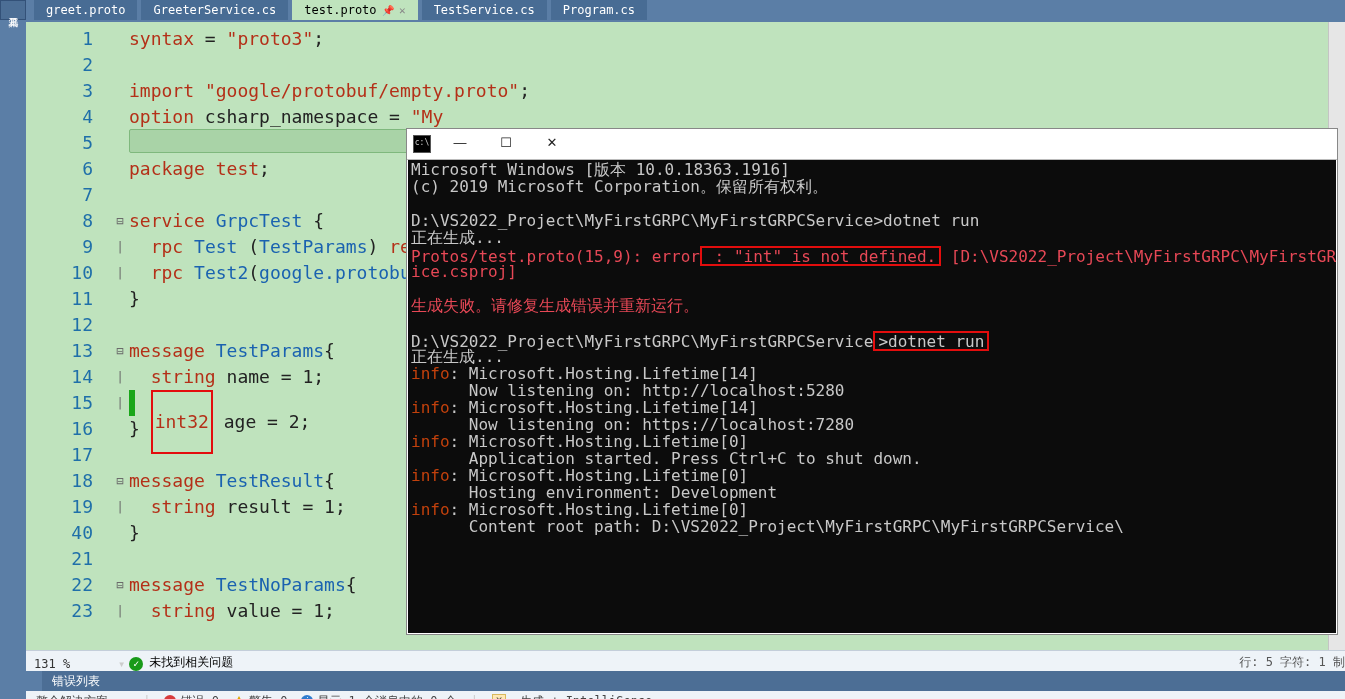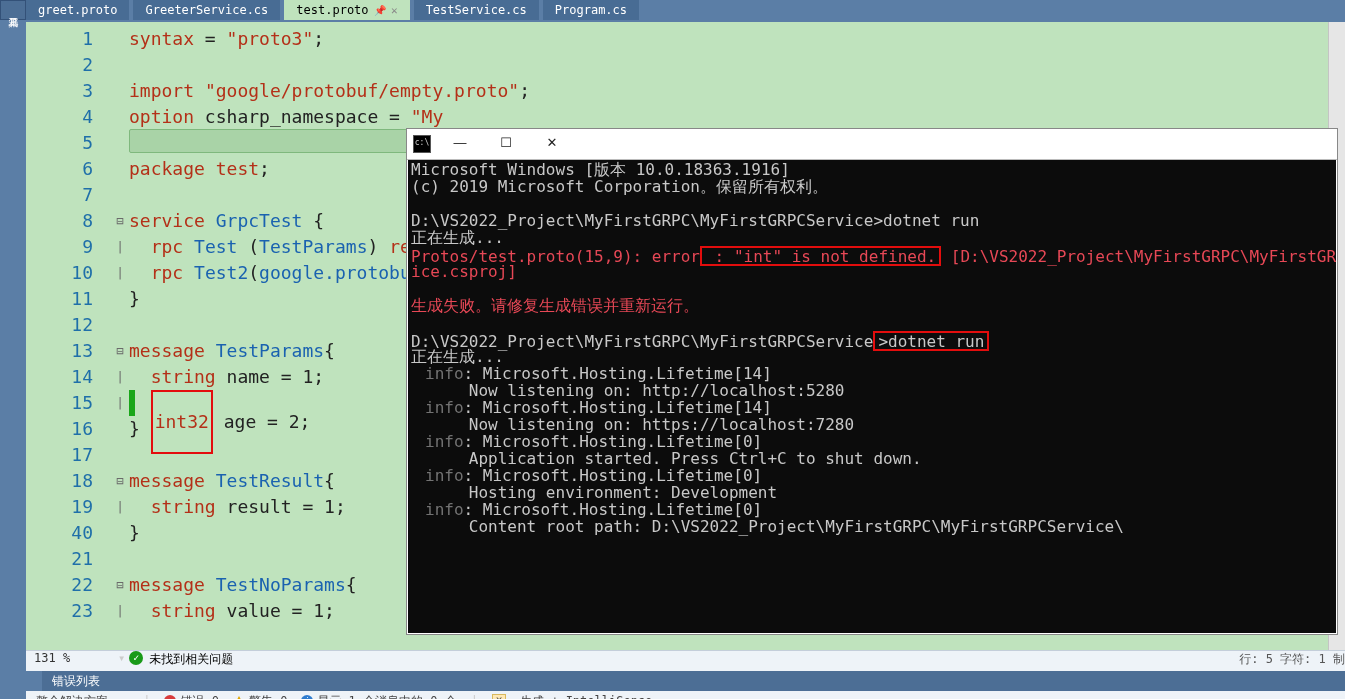--- a/index.html
+++ b/index.html
@@ -1,40 +1,40 @@
 <!DOCTYPE html>
 <html><head>
 <meta charset="utf-8">
 <style>
   html,body{margin:0;padding:0;height:100%;font-family:Consolas,'Microsoft YaHei',monospace;font-size:13px;background:#5b7ea6;overflow:hidden;}
   .shell{position:relative;width:1345px;height:699px;background:#5b7ea6;}
   .side-grip{position:absolute;left:0;top:0;width:24px;height:18px;background:#4c6e95;border:1px solid #335178;writing-mode:vertical-rl;font-size:10px;color:#fff;display:flex;align-items:center;justify-content:center;}
   
-  .tabs{position:absolute;left:26px;top:0;right:0;height:22px;background:#5b7ea6;display:flex;gap:4px;}
+  .tabs{position:absolute;left:34px;top:0;right:0;height:22px;background:#5b7ea6;display:flex;gap:4px;}
   .tab{height:20px;padding:0 12px;line-height:20px;font-size:12px;color:#fff;background:#486c94;position:relative;}
   .tab.active{background:#bfe3bd;color:#000;}
   .tab .pin{color:#888;margin-left:6px;font-size:10px;}
   .tab .close{color:#888;margin-left:4px;font-size:11px;}
   
   .editor{position:absolute;left:26px;top:22px;right:0;bottom:48px;background:#bfe3bd;display:flex;overflow:hidden;}
   .gutter{width:85px;background:#bfe3bd;text-align:right;padding-right:18px;color:#1f6fa9;font-size:18px;line-height:26px;padding-top:4px;box-sizing:border-box;}
   .gutter .ln{height:26px;}
   .marks{width:18px;background:#bfe3bd;padding-top:4px;}
   .marks .m{height:26px;font-size:12px;color:#6a6a6a;text-align:center;line-height:26px;}
   .code{flex:1;font-size:18px;line-height:26px;padding-top:4px;color:#222;}
   .code .row{height:26px;white-space:pre;position:relative;}
   .kw{color:#b43018;}
   .str{color:#b43018;}
   .pl{color:#222;}
   .ty{color:#1a62b0;}
   .hl1{background:#a9d3a7;border:1px solid #7fb87d;border-radius:2px;padding:0 2px;margin:-1px 0;}
   .redbox{border:2px solid #e30d0d;padding:17px 2px;display:inline-block;}
   .greenbar{position:absolute;left:-0px;top:0;width:6px;height:26px;background:#19a619;}
   
-  .editor-status{position:absolute;left:26px;right:0;bottom:28px;height:20px;background:#eef3f8;border-top:1px solid #c4ceda;font-size:12px;display:flex;align-items:flex-start;}
+  .editor-status{position:absolute;left:26px;right:0;bottom:28px;height:20px;background:#eef3f8;border-top:1px solid #c4ceda;font-size:12px;display:flex;align-items:flex-end;}
   .editor-status .zoom{width:80px;padding-left:8px;color:#333;}
   .editor-status .issue-ico{width:14px;height:14px;border-radius:50%;background:#199a19;color:#fff;font-size:10px;line-height:14px;text-align:center;margin-right:6px;}
   .editor-status .noissue{flex:1;color:#000000;}
   .editor-status .loc{color:#555;}
   
   .errhead{position:absolute;left:26px;right:0;bottom:8px;height:20px;background:#4c6e95;color:#fff;font-size:12px;padding-left:10px;line-height:20px;margin-left:16px;}
   .errfilter-row{position:absolute;left:26px;right:0;bottom:-12px;height:20px;background:#eef3f8;display:flex;align-items:center;font-size:12px;gap:14px;padding-left:10px;color:#444;}
   .pill{display:flex;align-items:center;gap:4px;}
   .ico-err{width:12px;height:12px;border-radius:50%;background:#d83b3b;color:#fff;font-size:9px;text-align:center;line-height:12px;}
   .ico-warn{width:0;height:0;border-left:6px solid transparent;border-right:6px solid transparent;border-bottom:11px solid #e1a800;}
@@ -42,21 +42,21 @@
   
   .term{position:absolute;left:406px;top:128px;width:930px;height:505px;background:#0c0c0c;border:1px solid #888;box-shadow:0 0 0 1px #fff inset;}
   .term-titlebar{height:30px;background:#fff;display:flex;align-items:center;border-bottom:1px solid #bbb;}
   .term-ico{width:16px;height:16px;margin:0 6px;background:#000;border:1px solid #555;font-size:8px;color:#ccc;text-align:center;line-height:14px;}
   .term-title{flex:1;font-family:'Segoe UI','Microsoft YaHei',sans-serif;font-size:12px;color:#222;}
   .term-btns{display:flex;}
   .term-btn{width:46px;height:30px;text-align:center;line-height:28px;font-size:13px;color:#222;font-family:'Segoe UI',sans-serif;}
   .term-body{position:absolute;top:30px;left:0;right:0;bottom:0;padding:2px 4px;font-family:'NSimSun','SimSun',Consolas,monospace;font-size:16px;line-height:17px;color:#c8c8c8;white-space:pre;overflow:hidden;}
   .term-body .r{height:17px;}
   .t-red{color:#e74856;}
-  .t-grn{color:#737373;margin-left:14px;}
+  .t-grn{color:#c2410c;}
   .t-rbox{border:2px solid #e30d0d;padding:0 3px;display:inline-block;height:20px;line-height:18px;box-sizing:border-box;}
   
   .vscroll{position:absolute;right:0;top:22px;bottom:48px;width:16px;background:#e6e6e6;border-left:1px solid #c4c4c4;}
 </style>
 </head>
 <body>
 <div class="shell">
 
 <div class="side-grip">工具箱</div>
 

